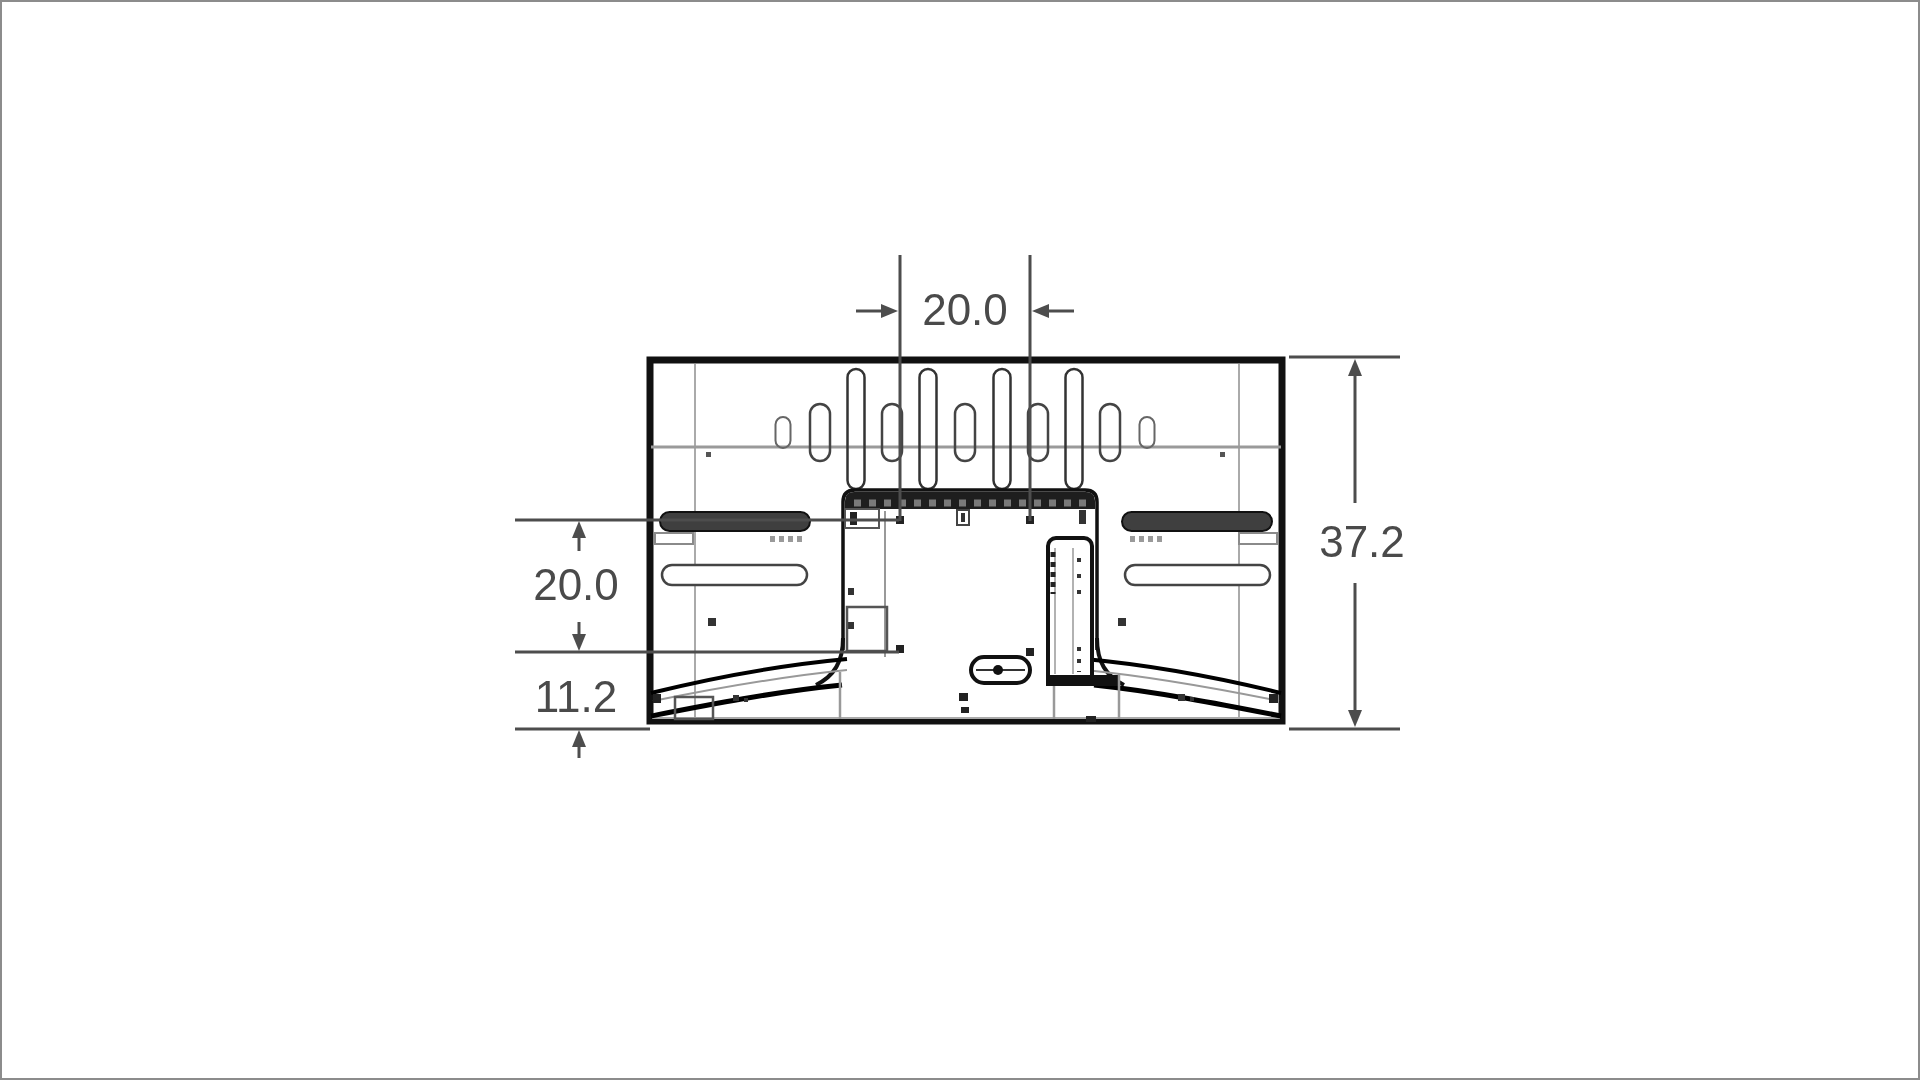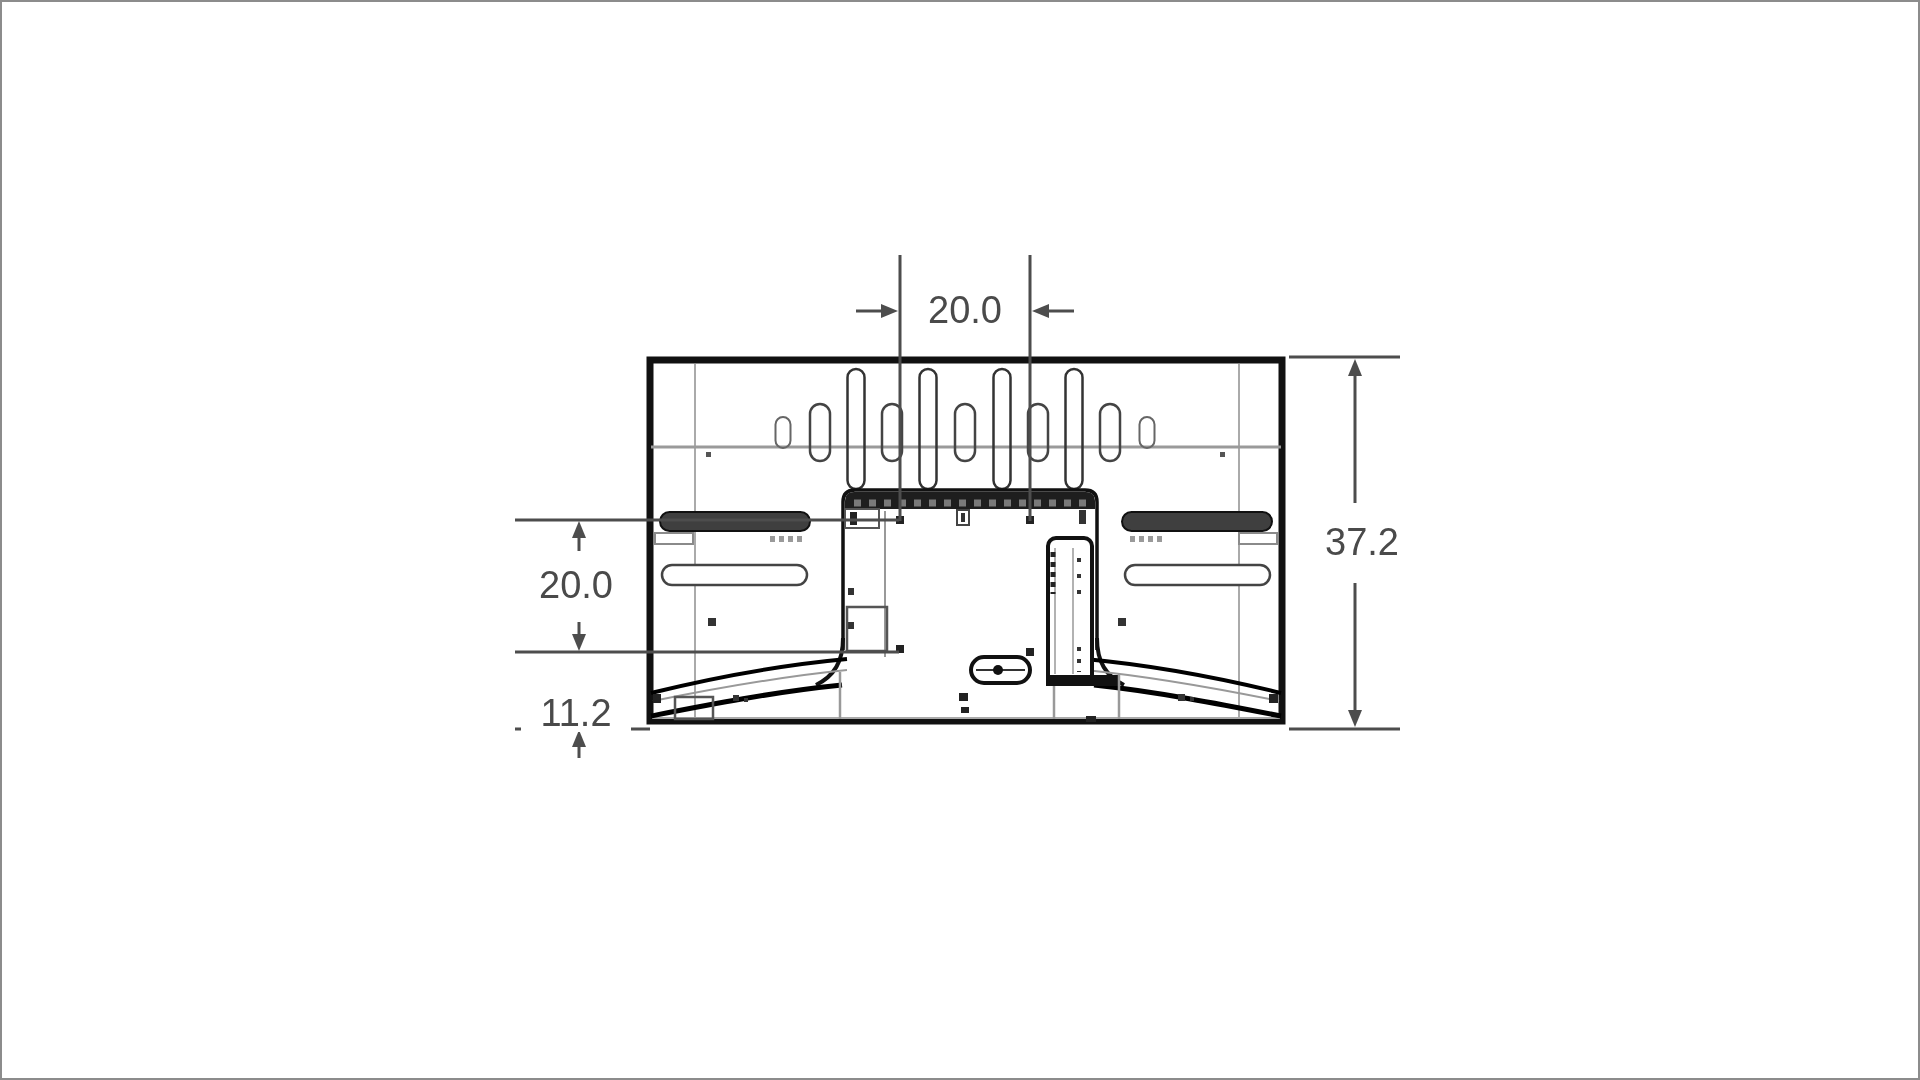--- a/index.html
+++ b/index.html
@@ -4,27 +4,27 @@
 <style>
   html,body{margin:0;padding:0;background:#fff;}
   #canvas{
     position:relative;width:1920px;height:1080px;background:#ffffff;
     box-sizing:border-box;border:2px solid #8c8c8c;overflow:hidden;
     font-family:"Liberation Sans", sans-serif;
   }
   #linework{position:absolute;left:0;top:0;width:1920px;height:1080px;}
   .dim-label{
     position:absolute;width:110px;text-align:center;
-    font-size:38px;color:#4a4a4a;letter-spacing:0px;line-height:38px;
+    font-size:44px;color:#4a4a4a;letter-spacing:0px;line-height:38px;
     background:#ffffff;
   }
   #label-vesa-h{left:908px;top:289px;}
   #label-height{left:1305px;top:521px;}
   #label-vesa-v{left:519px;top:564px;}
-  #label-bottom{left:519px;top:676px;margin-top:16px;}
+  #label-bottom{left:519px;top:676px;}
 </style>
 </head>
 <body>
 
 <div id="canvas">
 
   <svg id="linework" viewBox="0 0 1920 1080" xmlns="http://www.w3.org/2000/svg">
 
     <g>
       <rect x="648" y="358" width="632" height="361" fill="#ffffff" stroke="#111111" stroke-width="7"></rect>

